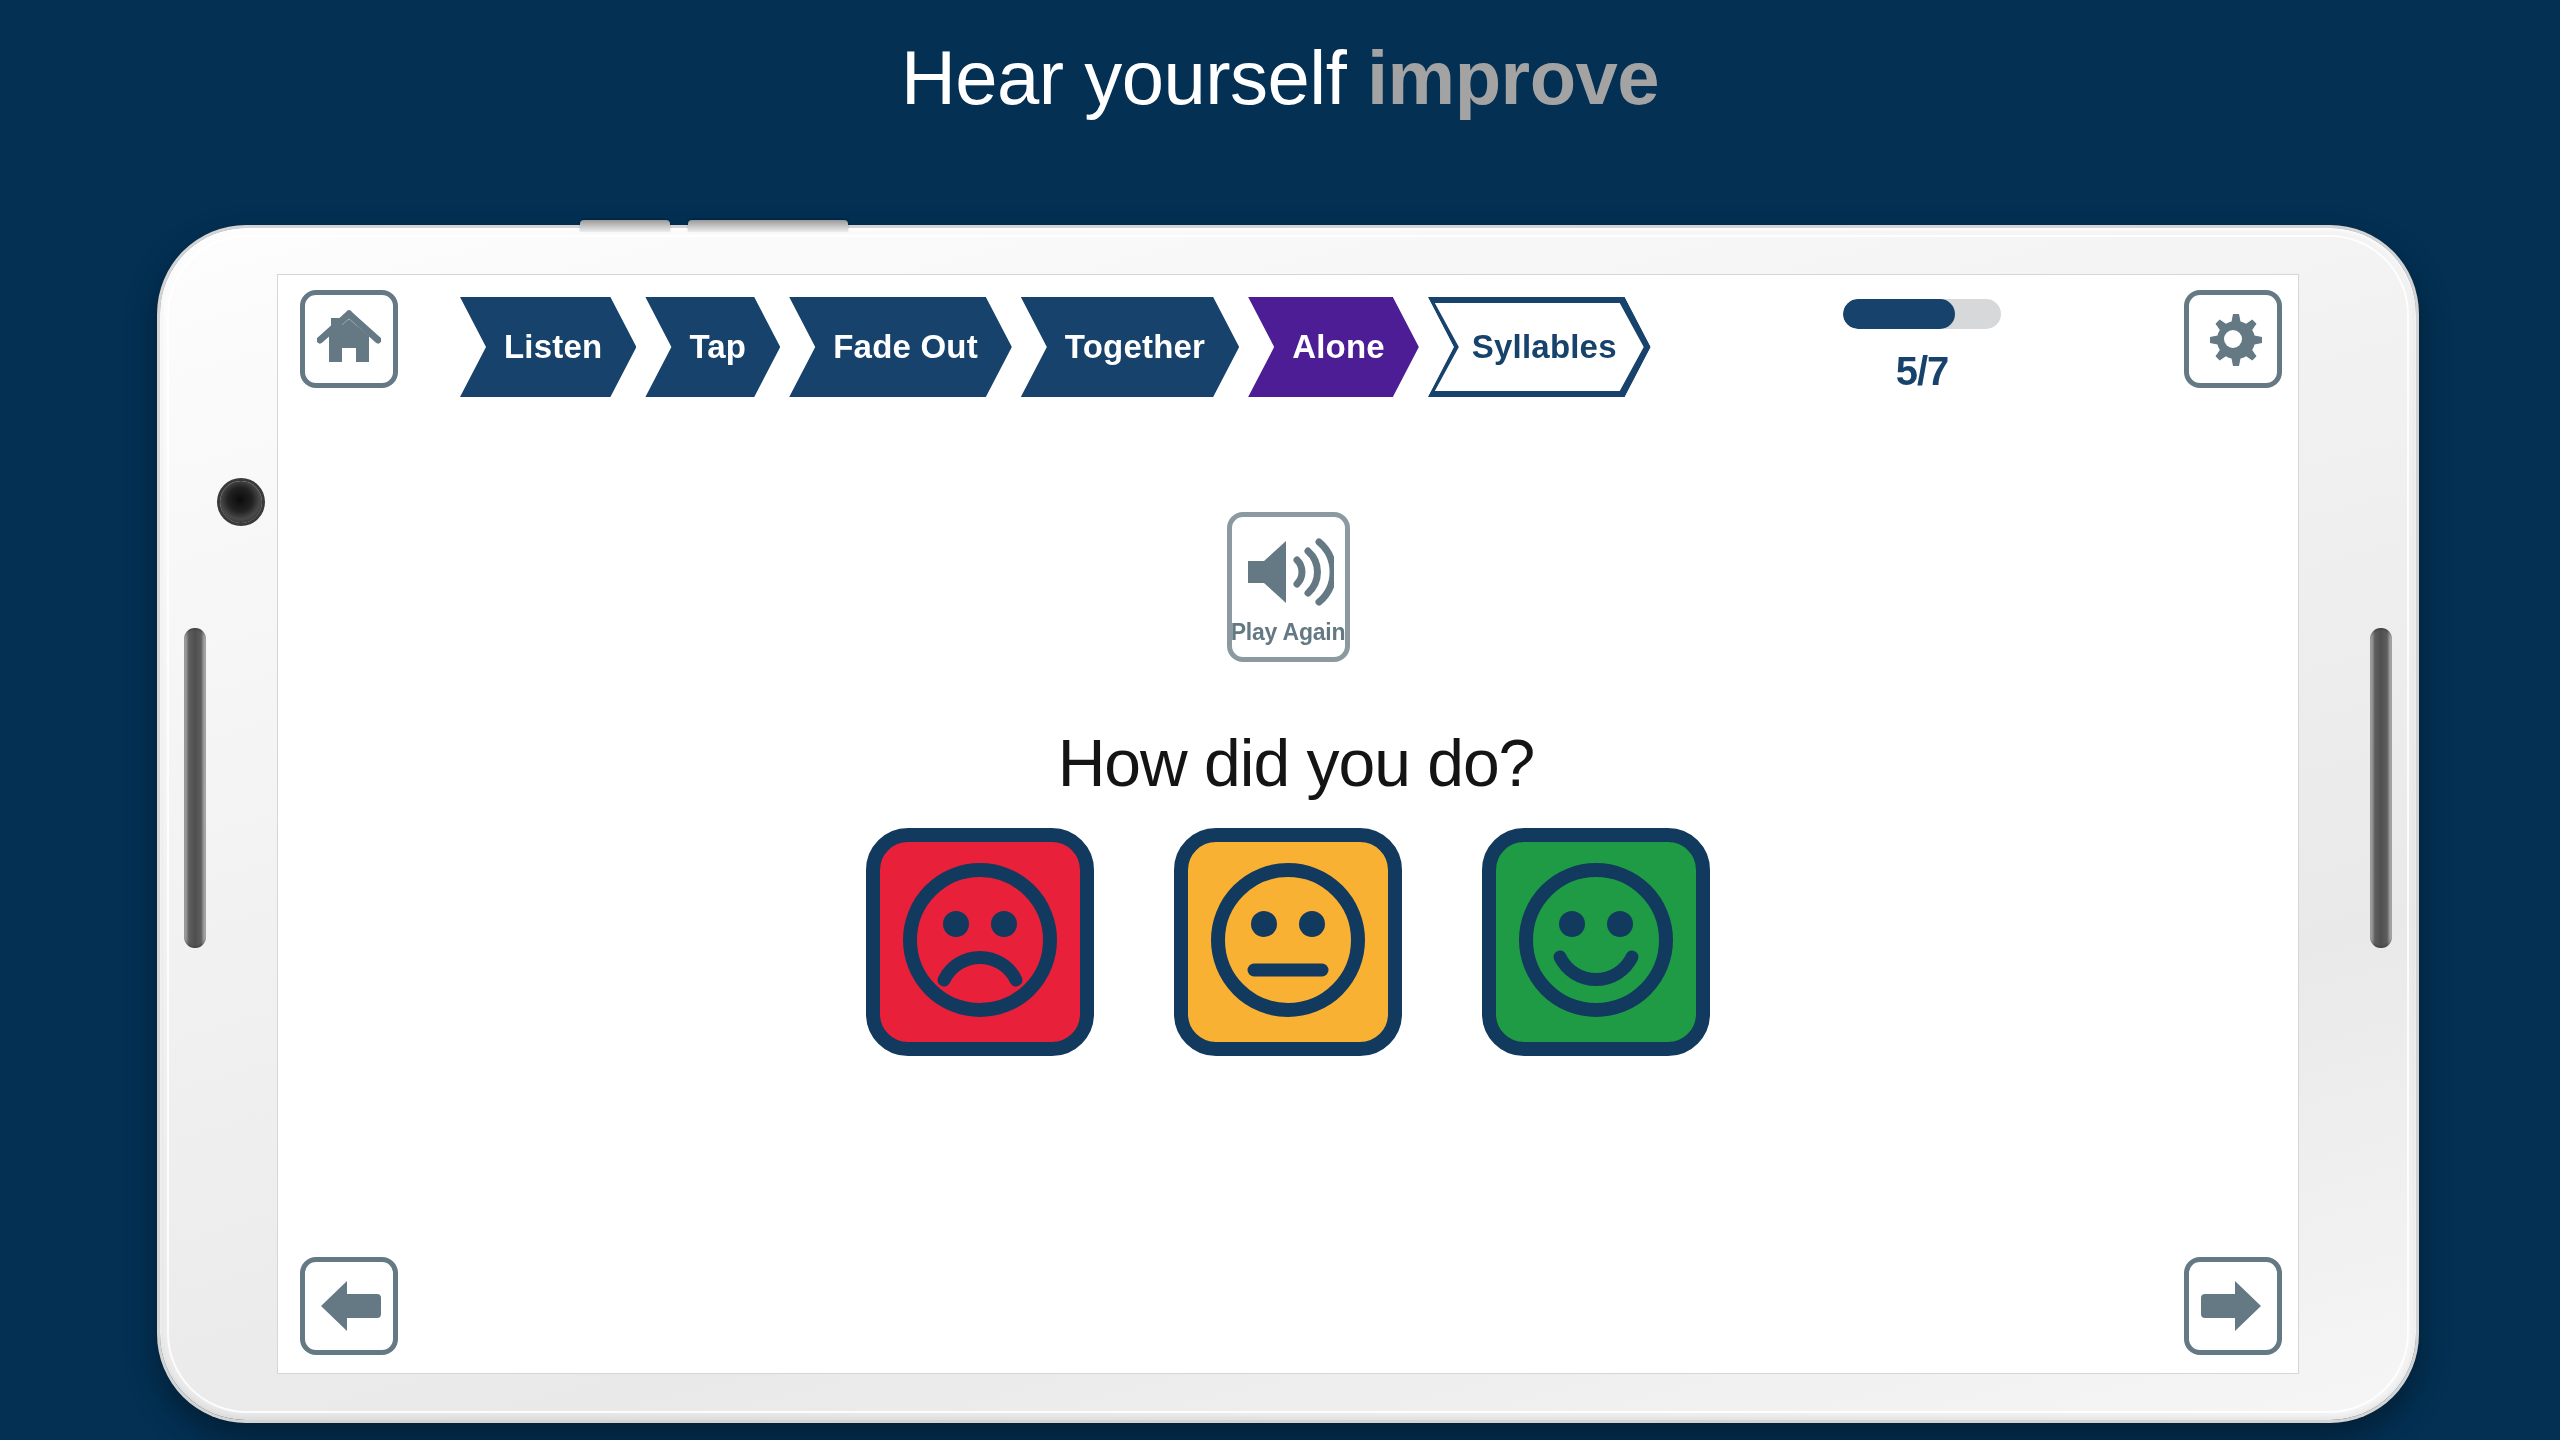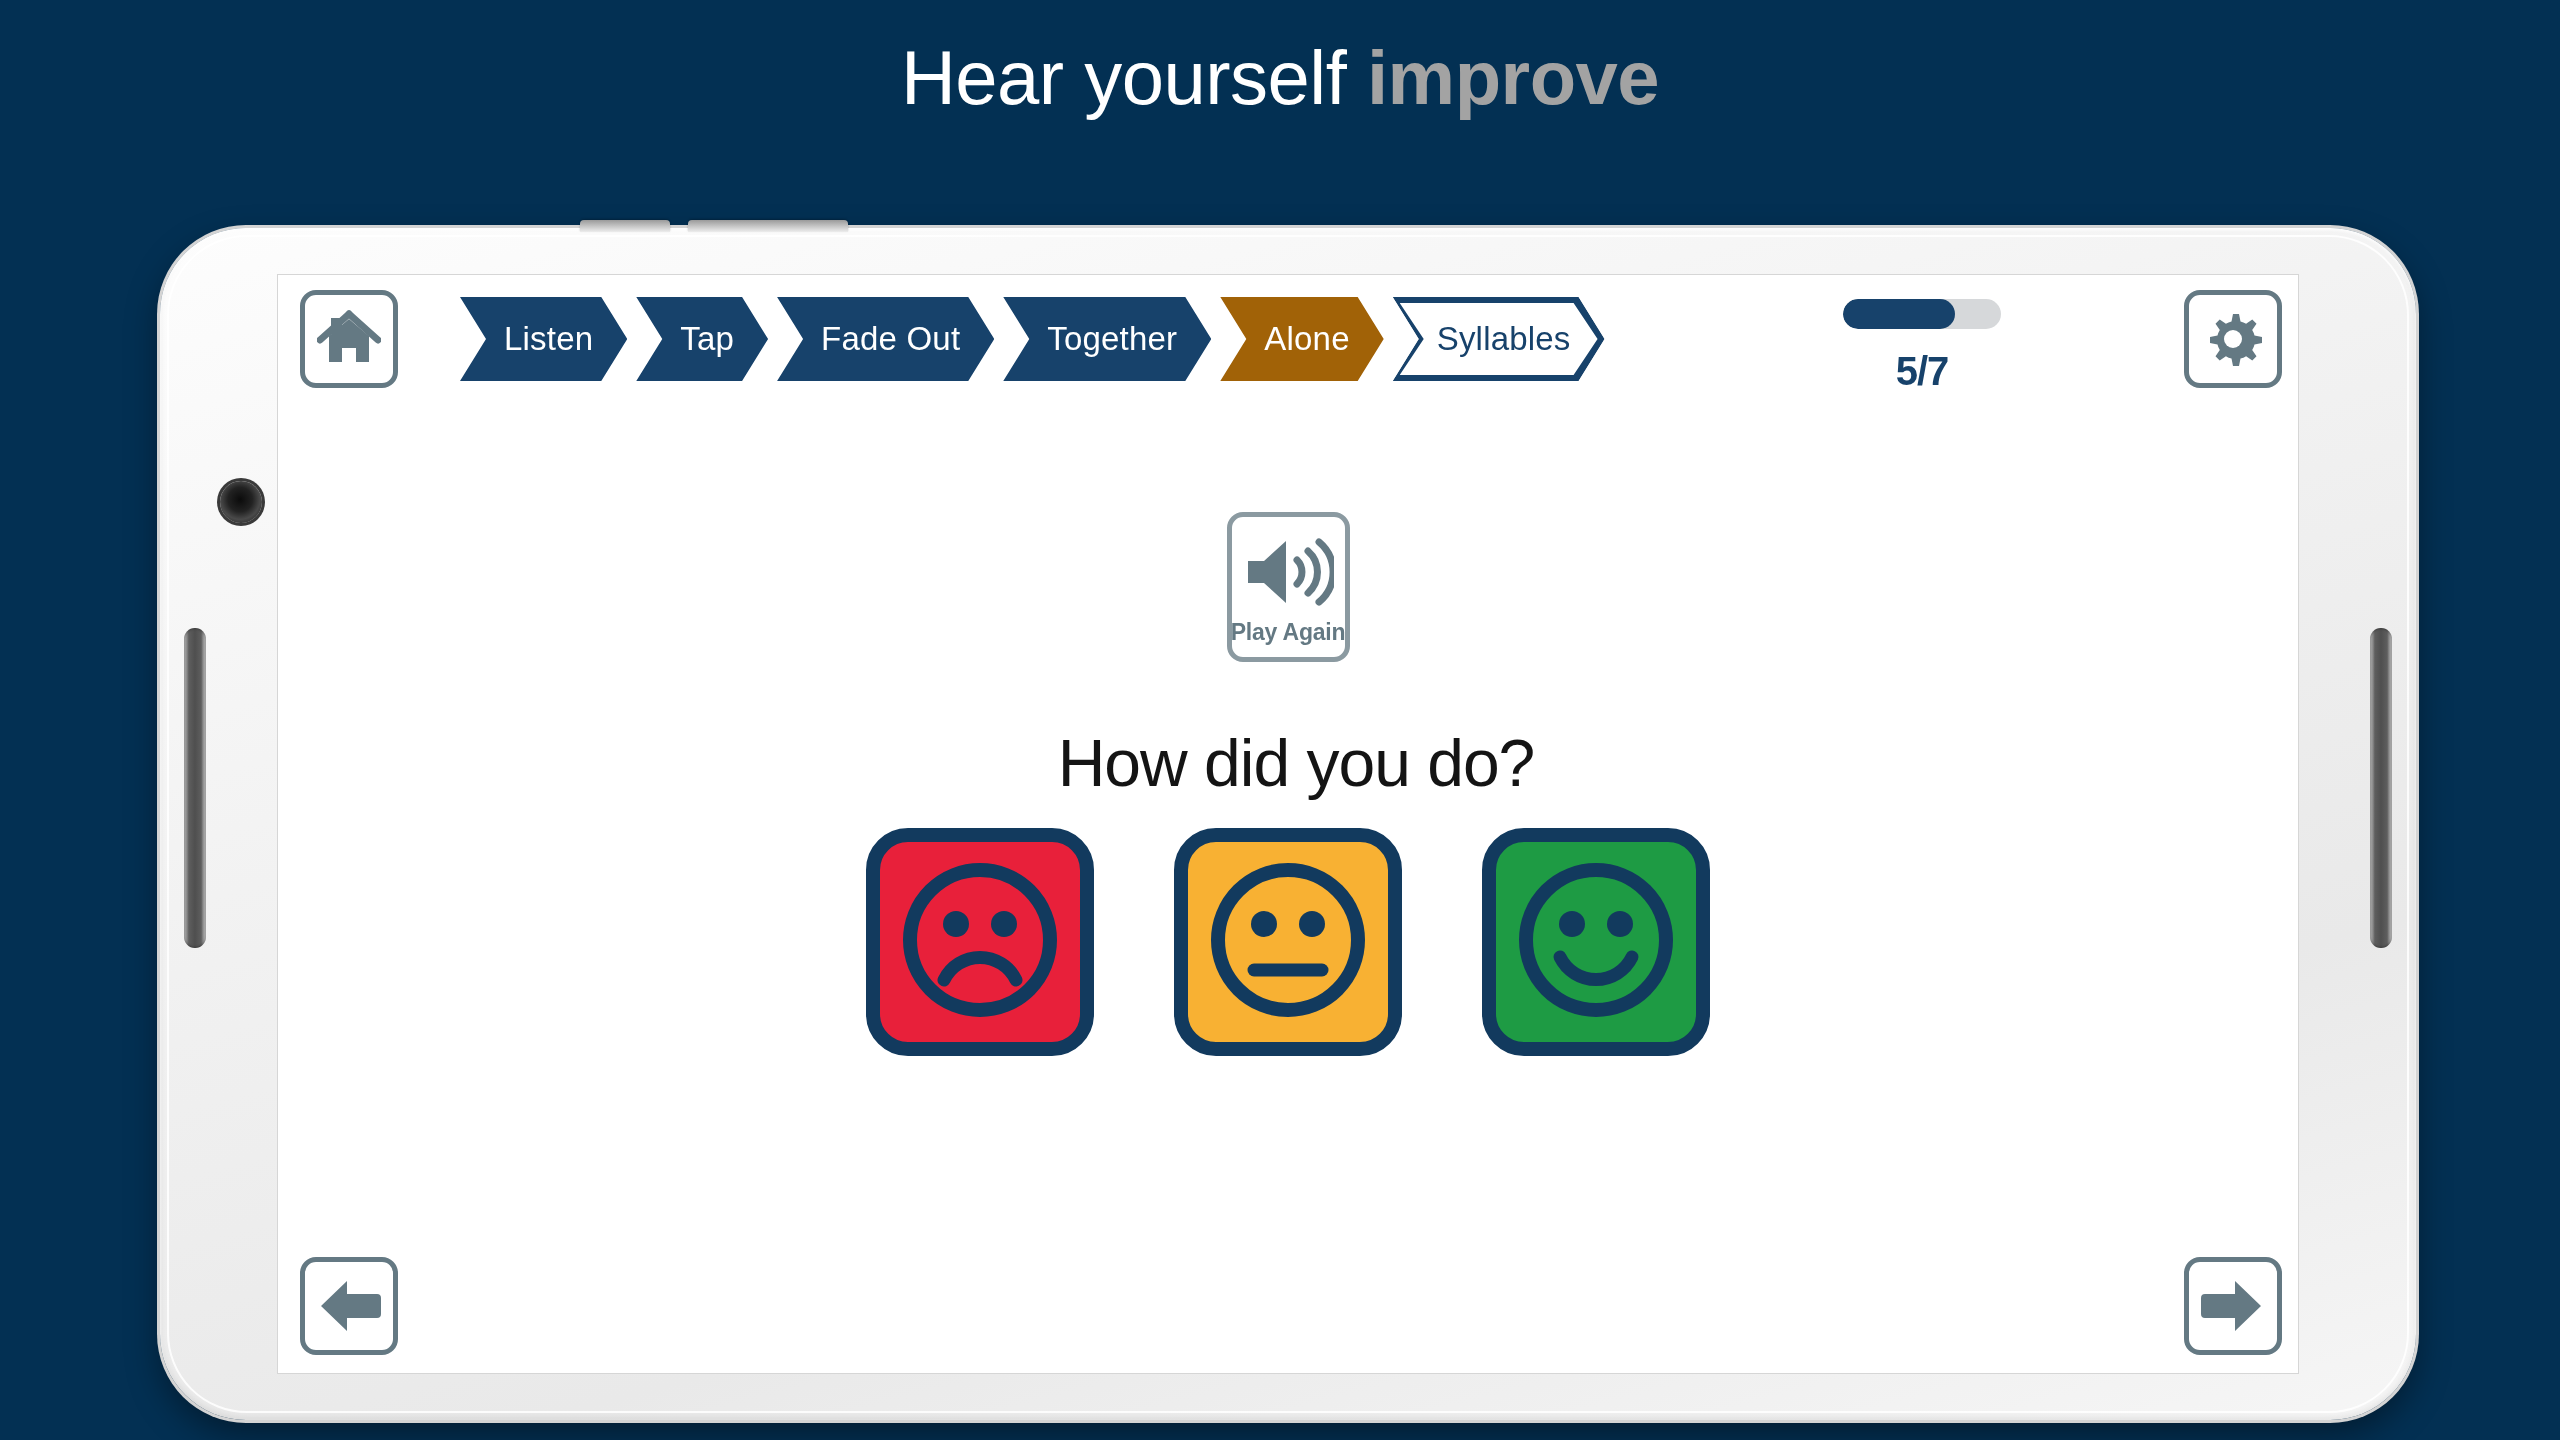--- a/index.html
+++ b/index.html
@@ -135,25 +135,25 @@
   .breadcrumb {
     position: absolute;
     left: 182px;
     top: 22px;
     height: 84px;
     display: flex;
     align-items: stretch;
   }
   .chev {
     position: relative;
-    height: 84px;
+    height: 100px;
     display: flex;
     align-items: center;
     color: #ffffff;
-    font-weight: 400;
+    font-weight: 700;
     font-size: 33px;
     letter-spacing: .2px;
     white-space: nowrap;
     margin-right: 9px;
     padding: 0 34px 0 44px;
     background: #17426b;
     clip-path: polygon(0 0, calc(100% - 26px) 0, 100% 50%, calc(100% - 26px) 100%, 0 100%, 26px 50%);
     filter: drop-shadow(0 2px 2px rgba(0,0,0,.22));
   }
   .chev.active {
@@ -307,21 +307,21 @@
         </div>
         <div class="chev" style="background: rgb(23, 66, 107);">
           <span class="chev-label">Tap</span>
         </div>
         <div class="chev" style="background: rgb(23, 66, 107);">
           <span class="chev-label">Fade Out</span>
         </div>
         <div class="chev" style="background: rgb(23, 66, 107);">
           <span class="chev-label">Together</span>
         </div>
-        <div class="chev" style="background: #a16207;">
+        <div class="chev" style="background: #4c1d95;">
           <span class="chev-label">Alone</span>
         </div>
         <div class="chev active">
           <span class="chev-fill"></span>
           <span class="chev-hole"></span>
           <span class="chev-label">Syllables</span>
         </div>
       </div>
 
       <div class="progress-wrap">

